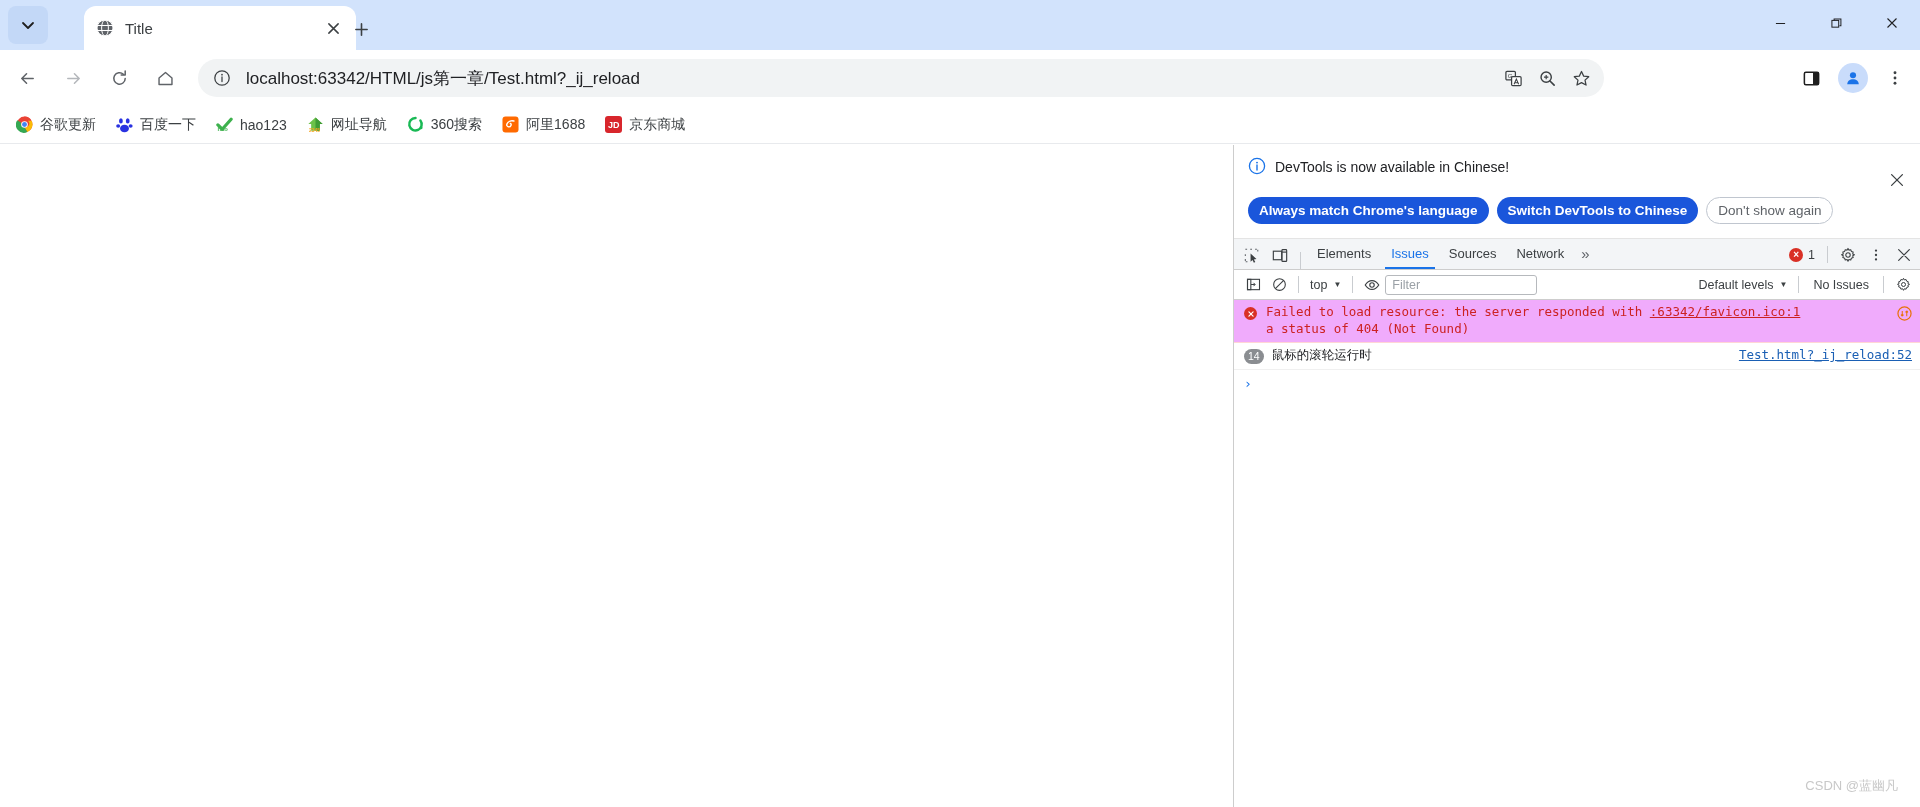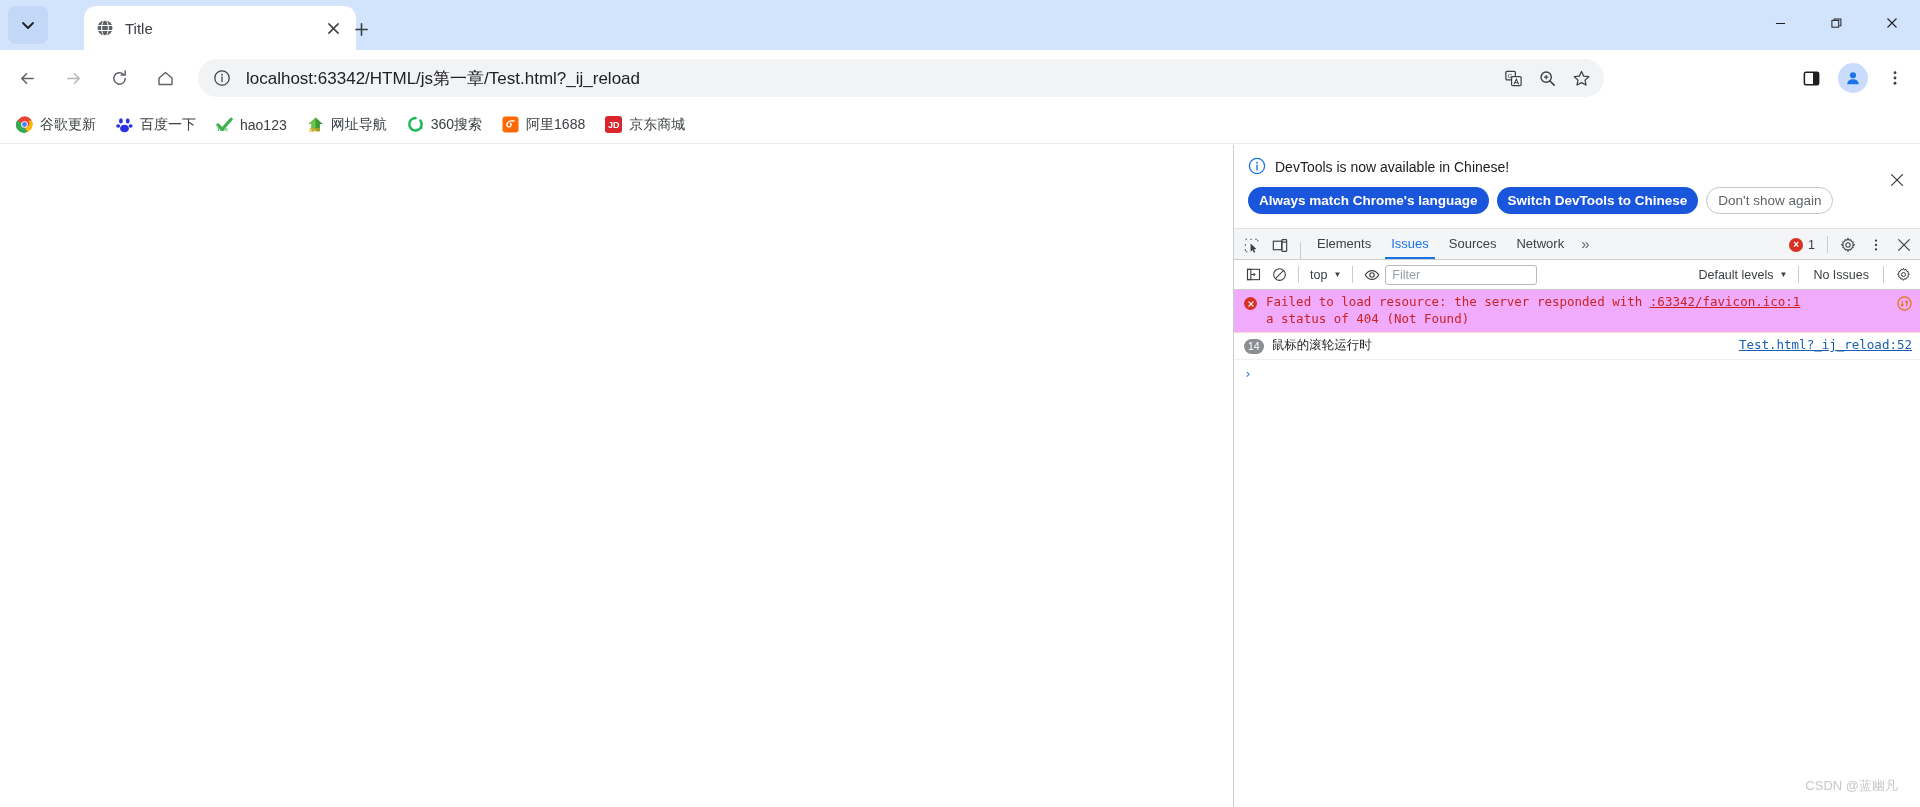--- a/index.html
+++ b/index.html
@@ -129,21 +129,21 @@
     font-family: "Liberation Sans", sans-serif;
   }
   .dt-banner {
     position: relative; padding: 12px 14px 14px 14px; background: #ffffff;
   }
   .dt-banner-row1 { display: flex; align-items: flex-end; }
   .info-icon {
     width: 18px; height: 18px; margin-right: 9px; flex: 0 0 auto;
   }
   .dt-banner-text { font-size: 14px; color: #202124; }
-  .dt-banner-row2 { display: flex; align-items: center; margin-top: 12px; }
+  .dt-banner-row2 { display: flex; align-items: center; margin-top: 22px; }
   .btn-blue {
     background: #1a56db; color: #ffffff; border: none; border-radius: 14px;
     height: 27px; padding: 0 11px; font-size: 13.5px; font-weight: bold;
     font-family: "Liberation Sans", sans-serif; cursor: pointer;
     margin-right: 8px; white-space: nowrap;
   }
   .btn-ghost {
     background: #ffffff; color: #5f6368; border: 1px solid #c0c6cf;
     border-radius: 14px; height: 27px; padding: 0 11px; font-size: 13.5px;
     font-family: "Liberation Sans", sans-serif; cursor: pointer; white-space: nowrap;

